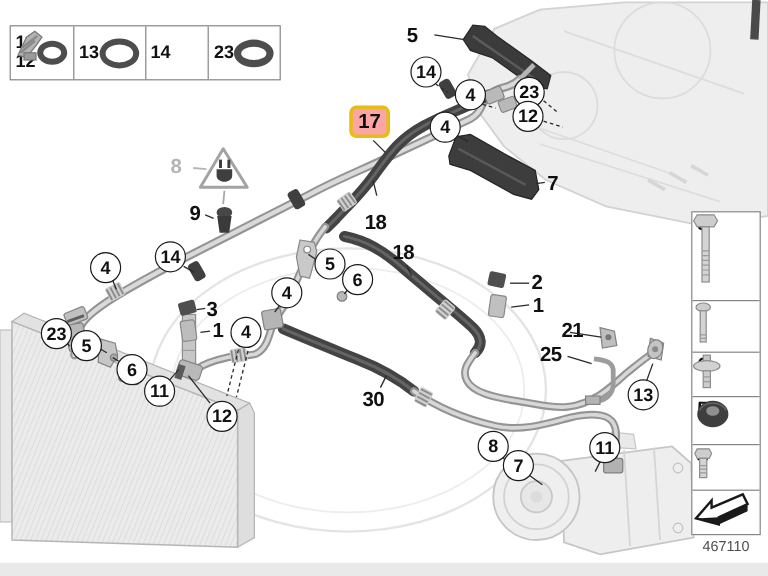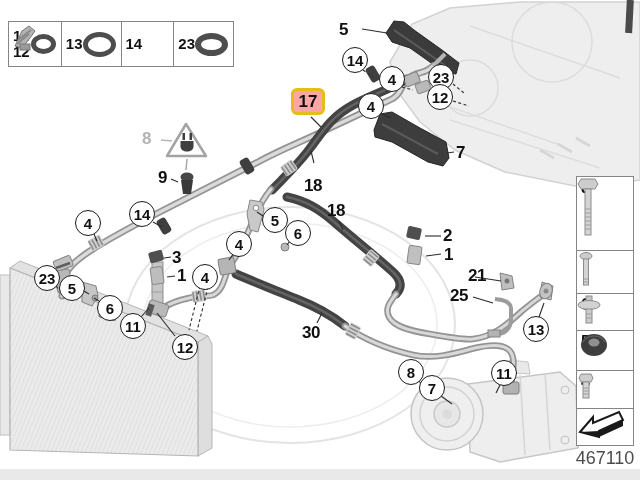--- a/index.html
+++ b/index.html
@@ -27,21 +27,21 @@
   .oring{border-radius:50%;box-sizing:border-box;flex:none;}
   .or-s{width:25px;height:20px;border:5px solid #4d4d4d;}
   .or-l{width:33px;height:25px;border:5px solid #4d4d4d;}
   .or-m{width:33px;height:23px;border:6px solid #4d4d4d;}
   
   .pcol{position:absolute;left:576px;top:176px;width:58px;border:1px solid #858585;background:#fff;
         z-index:3;box-sizing:border-box;}
   .prow{border-bottom:1px solid #858585;position:relative;display:flex;align-items:center;justify-content:center;}
   .prow:last-child{border-bottom:none;}
   .pnum{position:absolute;left:4px;top:2px;font-weight:bold;font-size:16px;color:#111;}
-  .docnum{position:absolute;left:574px;top:448px;width:62px;text-align:center;font-size:18px;color:#4d4d4d;z-index:3;}
+  .docnum{position:absolute;left:574px;top:448px;width:62px;text-align:center;font-size:12px;color:#4d4d4d;z-index:3;}
   .fstrip{position:absolute;left:0;top:469px;width:640px;height:11px;background:#e9e9e9;z-index:2;}
 </style>
 </head>
 <body>
 
 <div id="stage">
 
 <svg width="640" height="480" viewBox="0 0 640 480">
   <defs>
     <pattern id="fins" width="4" height="4" patternUnits="userSpaceOnUse" patternTransform="rotate(22)">

